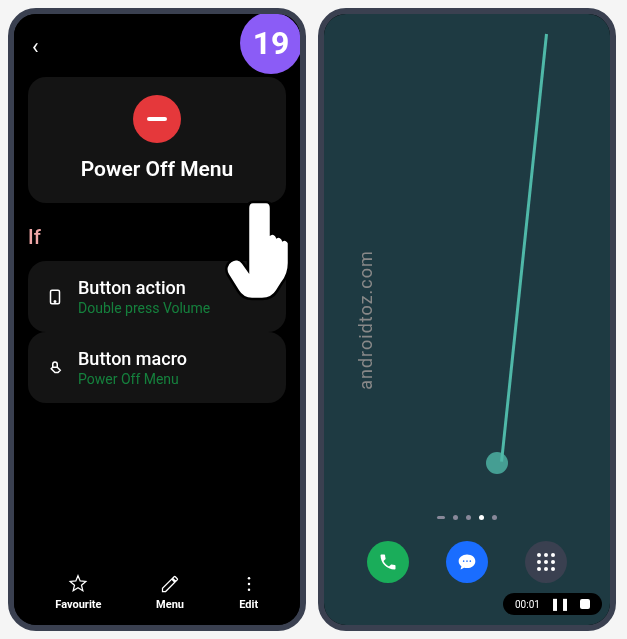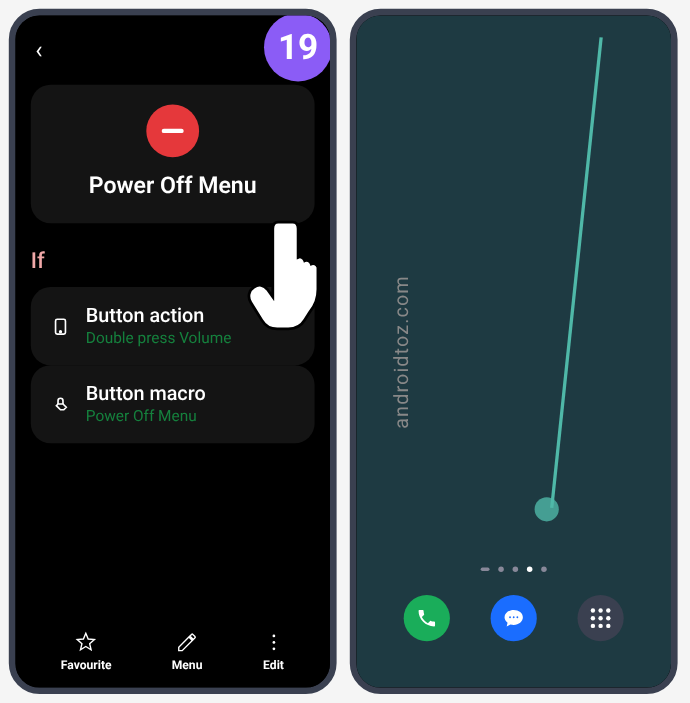--- a/index.html
+++ b/index.html
@@ -367,16 +367,21 @@
           <span></span>
             <span></span>
             <span></span>
           <span></span>
             <span></span>
             <span></span>
         </div>
       </div>
     </div>
 
+    <div class="media-bar">
+      <span>00:01</span>
+      <span class="pause">❚❚</span>
+      <span class="stop"></span>
+    </div>
   </div>
 </div>
 
 <div class="watermark">androidtoz.com</div>
 
 </body></html>

